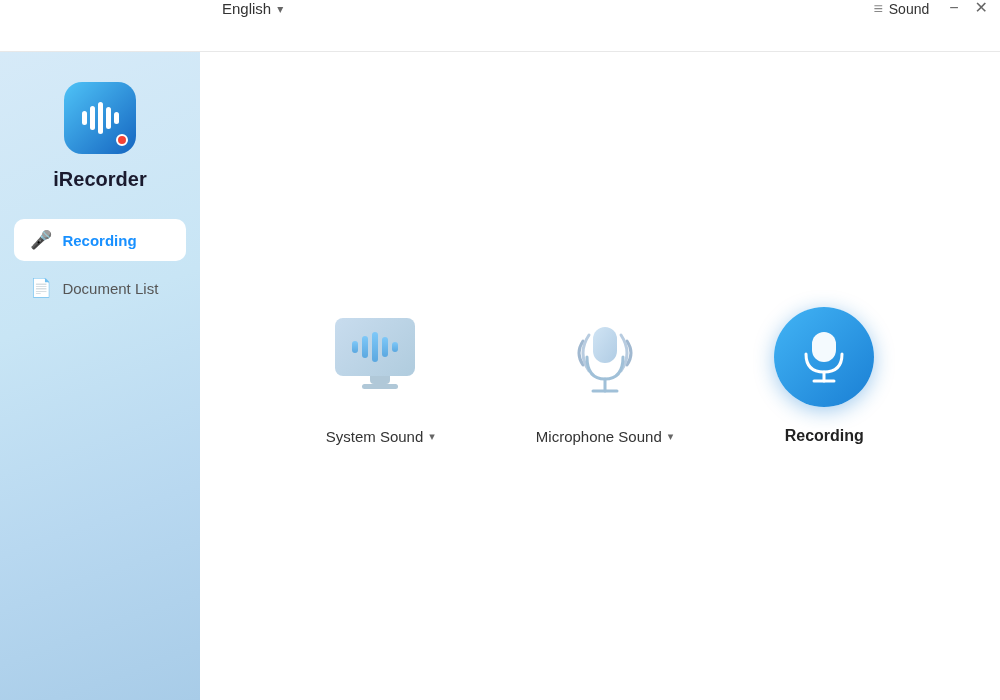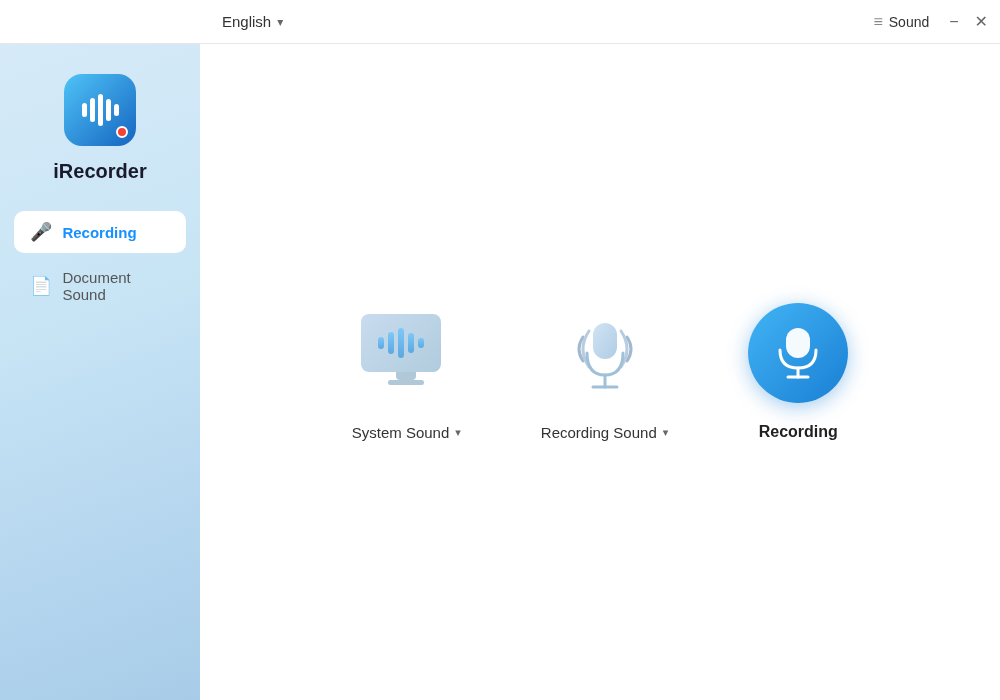--- a/index.html
+++ b/index.html
@@ -10,23 +10,23 @@
       font-family: 'Segoe UI', Arial, sans-serif;
       background: #fff;
       display: flex;
       flex-direction: column;
       overflow: hidden;
     }
 
     
     .title-bar {
       display: flex;
-      align-items: center;
+      align-items: flex-start;
       padding: 0 12px;
-      height: 44px;
+      height: 52px;
       background: #fff;
       border-bottom: 1px solid #e8e8e8;
       flex-shrink: 0;
     }
 
     .lang-selector {
       display: flex;
       align-items: center;
       gap: 6px;
       cursor: pointer;
@@ -167,21 +167,21 @@
       flex-direction: column;
       background: #fff;
       position: relative;
     }
 
     .content-main {
       flex: 1;
       display: flex;
       align-items: center;
       justify-content: center;
-      gap: 80px;
+      gap: 101px;
     }
 
     
     .sound-option {
       display: flex;
       flex-direction: column;
       align-items: center;
       gap: 20px;
       cursor: pointer;
     }
@@ -350,21 +350,21 @@
     </div>
     <div class="app-name">iRecorder</div>
 
     <div class="nav-item active">
       <span class="nav-icon">🎤</span>
       <span>Recording</span>
     </div>
 
     <div class="nav-item">
       <span class="nav-icon">📄</span>
-      <span>Document Sound</span>
+      <span>Document List</span>
     </div>
   </div>
 
   <div class="content">
     <div class="content-main">
 
       <div class="sound-option">
         <div class="icon-container">
           <div class="system-sound-icon">
             <div class="monitor-body">
@@ -405,21 +405,21 @@
             <line x1="28" y1="78" x2="52" y2="78" stroke="#a0c0d8" stroke-width="3" stroke-linecap="round"></line>
             <defs>
               <linearGradient id="micGrad" x1="0" y1="0" x2="1" y2="1">
                 <stop offset="0%" stop-color="#d0e4f4"></stop>
                 <stop offset="100%" stop-color="#b0cce4"></stop>
               </linearGradient>
             </defs>
           </svg>
         </div>
         <div class="option-label">
-          <span>Recording Sound</span>
+          <span>Microphone Sound</span>
           <span class="dropdown-arrow">▾</span>
         </div>
       </div>
 
       <div class="sound-option">
         <div class="icon-container">
           <div class="recording-btn-circle">
             <svg width="52" height="58" viewBox="0 0 52 58">
 
               <rect x="14" y="4" width="24" height="30" rx="12" ry="12" fill="white" opacity="0.95"></rect>

